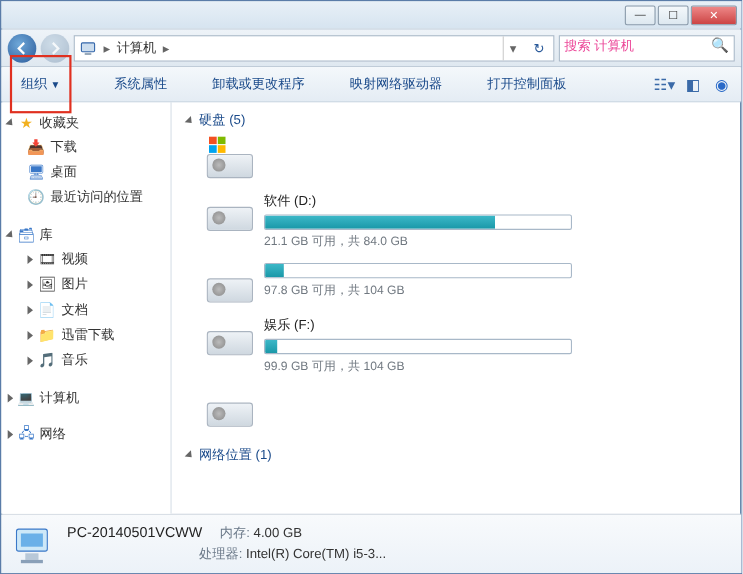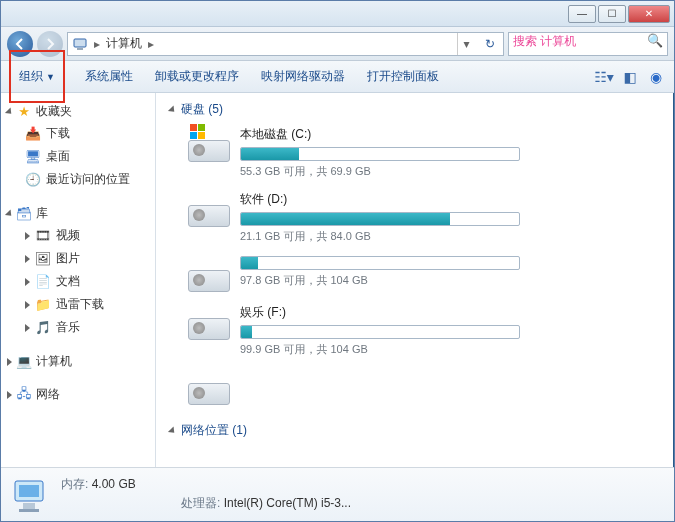--- a/index.html
+++ b/index.html
@@ -12,21 +12,21 @@
 .navbtn{width:26px;height:26px;border-radius:13px;background:radial-gradient(circle at 40% 35%,#6fa8d8,#2a5a9a);display:flex;align-items:center;justify-content:center;color:#fff;font-size:14px;}
 .navbtn.fwd{opacity:.6;background:radial-gradient(circle at 40% 35%,#bcd0e0,#8aa0b8);}
 .addrbar{flex:1;height:24px;border:1px solid #a8b8c8;background:#fff;display:flex;align-items:center;padding:0 4px;gap:6px;}
 .pcicon{width:16px;height:16px;display:inline-flex;align-items:center;justify-content:center;}
 .addrbar .crumb{color:#333;}
 .addrbar .sep{color:#666;}
 .addrdrop{width:18px;height:22px;border-left:1px solid #ccc;display:flex;align-items:center;justify-content:center;color:#666;}
 .refresh{width:18px;height:22px;display:flex;align-items:center;justify-content:center;color:#2a5a9a;}
 .searchbar{width:160px;height:24px;border:1px solid #a8b8c8;background:#fff;display:flex;align-items:flex-start;padding:0 4px;color:#ec4899;}
 .toolbar{height:32px;background:linear-gradient(#f4f8fb,#e4ecf4);display:flex;align-items:center;padding:0 8px;gap:18px;border-bottom:1px solid #c8d4e0;color:#1a4a8a;position:relative;}
-.toolbar .item{cursor:default;padding:4px 2px;}
+.toolbar .item{cursor:default;padding:4px 2px;margin-left:19px;}
 .orgbtn{border:2px solid #e03020;padding:16px 8px;display:flex;align-items:center;gap:3px;color:#1a4a8a;}
 .toolbar-right{margin-left:auto;display:flex;gap:6px;align-items:center;}
 .smallico{width:20px;height:20px;display:flex;align-items:center;justify-content:center;color:#3a6aa8;font-size:14px;}
 .body{display:flex;height:calc(100% - 26px - 34px - 32px - 54px);}
 .sidebar{width:155px;border-right:1px solid #d8e0e8;padding:8px 6px;overflow:hidden;background:#fff;}
 .sidegroup{margin-bottom:12px;}
 .sidehead{display:flex;align-items:center;gap:4px;color:#333;padding:2px 0;}
 .triangle{width:0;height:0;border-top:4px solid transparent;border-bottom:4px solid transparent;border-left:5px solid #666;display:inline-block;}
 .triangle.open{transform:rotate(45deg);}
 .sideitem{display:flex;align-items:center;gap:5px;padding:3px 0 3px 18px;color:#333;}
@@ -188,27 +188,20 @@
           <div class="drive">
             <div class="driveicon">
               <div class="disk"></div>
               <svg class="flag" viewBox="0 0 16 16">
                 <rect x="0" y="0" width="7" height="7" fill="#f25022"></rect>
                 <rect x="8" y="0" width="7" height="7" fill="#7fba00"></rect>
                 <rect x="0" y="8" width="7" height="7" fill="#00a4ef"></rect>
                 <rect x="8" y="8" width="7" height="7" fill="#ffb900"></rect>
               </svg>
             </div>
-  <div class="driveinfo">
-    <div class="drivename">本地磁盘 (C:)</div>
-    <div class="bar">
-                <div class="fill" style="width:21%"></div>
-              </div>
-    <div class="drivestat">55.3 GB 可用，共 69.9 GB</div>
-  </div>
           </div>
           <div class="drive">
             <div class="driveicon">
               <div class="disk"></div>
             </div>
   <div class="driveinfo">
     <div class="drivename">软件 (D:)</div>
     <div class="bar">
                 <div class="fill" style="width:75%"></div>
               </div>
@@ -255,20 +248,21 @@
     <span class="bigpc">
       <svg width="40" height="40" viewBox="0 0 40 40">
           <rect x="4" y="6" width="28" height="20" rx="2" fill="#cde8f8" stroke="#3a78c8"></rect>
           <rect x="8" y="10" width="20" height="12" fill="#6ab0e8"></rect>
           <rect x="12" y="28" width="12" height="6" fill="#b8c8d8"></rect>
           <rect x="8" y="34" width="20" height="3" fill="#8aa0b8"></rect>
         </svg>
     </span>
     <div class="statustext">
       <div class="row">
+        <span style="font-size:13px;color:#222">PC-20140501VCWW</span>
         <span><span class="lbl">内存:</span> <span>4.00 GB</span></span>
       </div>
       <div class="row" style="padding-left:120px">
         <span><span class="lbl">处理器:</span> <span>Intel(R) Core(TM) i5-3...</span></span>
       </div>
     </div>
   </div>
 
   <svg class="arrow-line" style="width:675px;height:522px">
     <defs>

